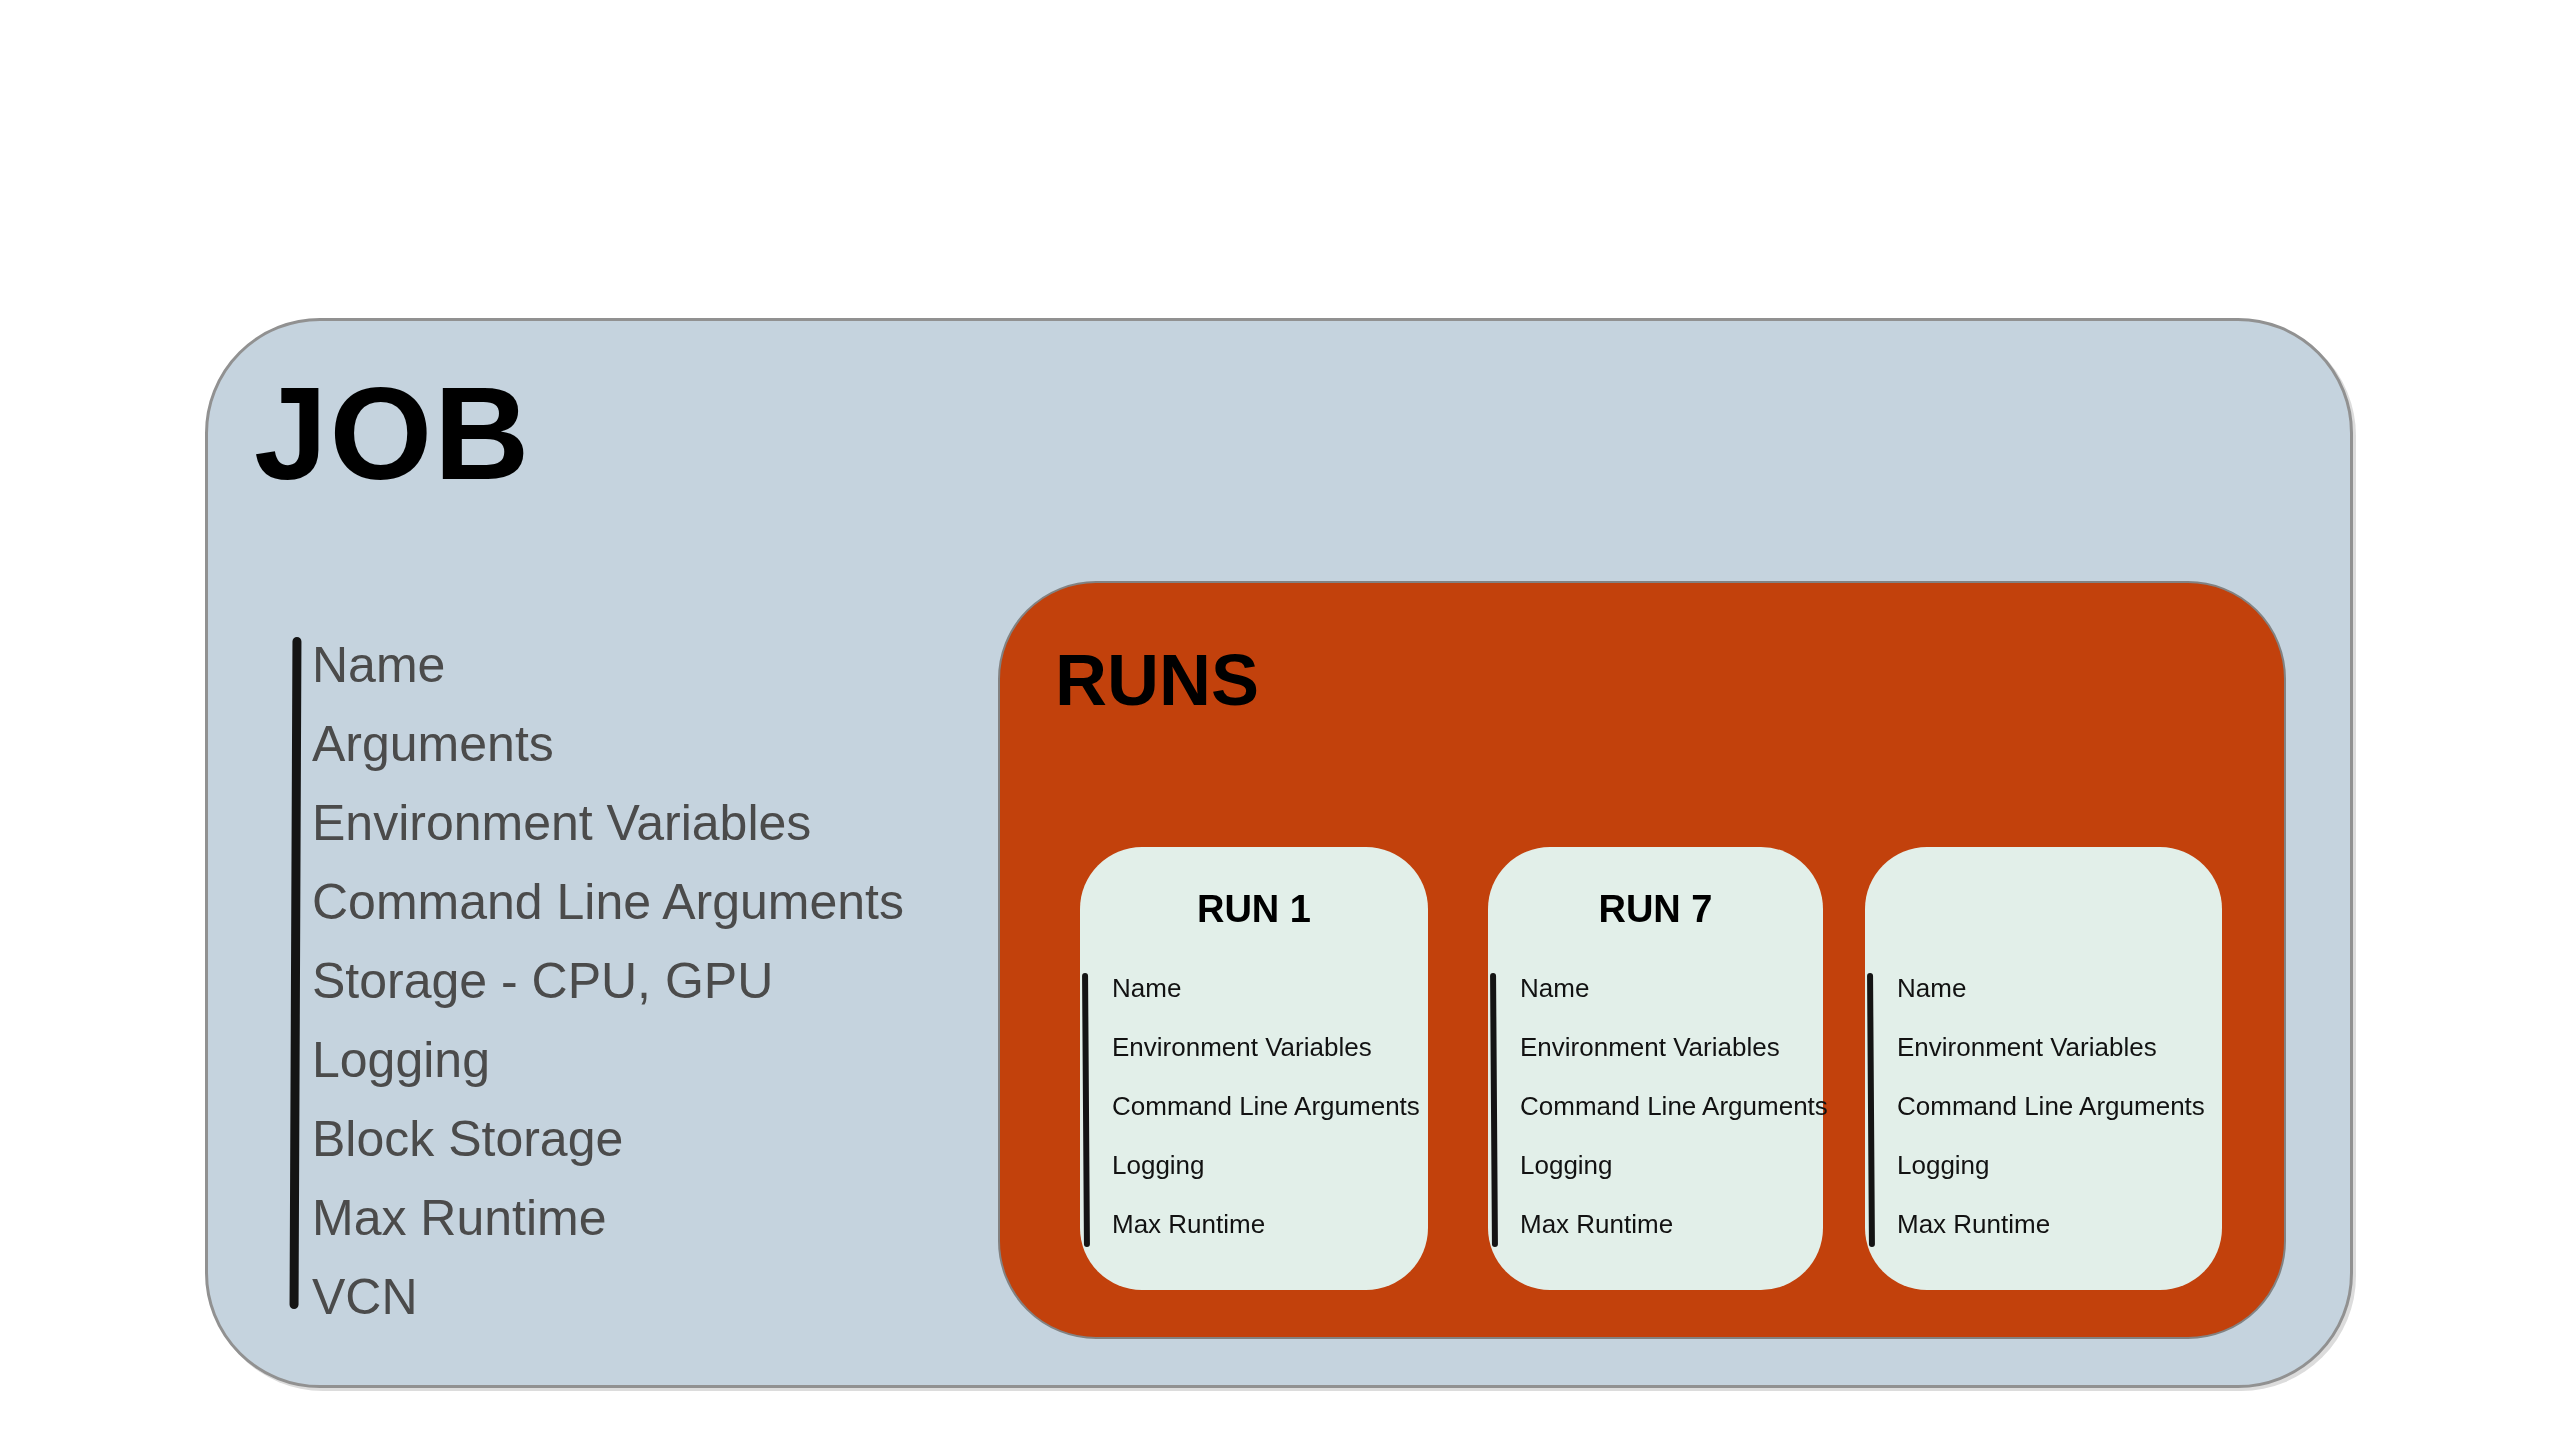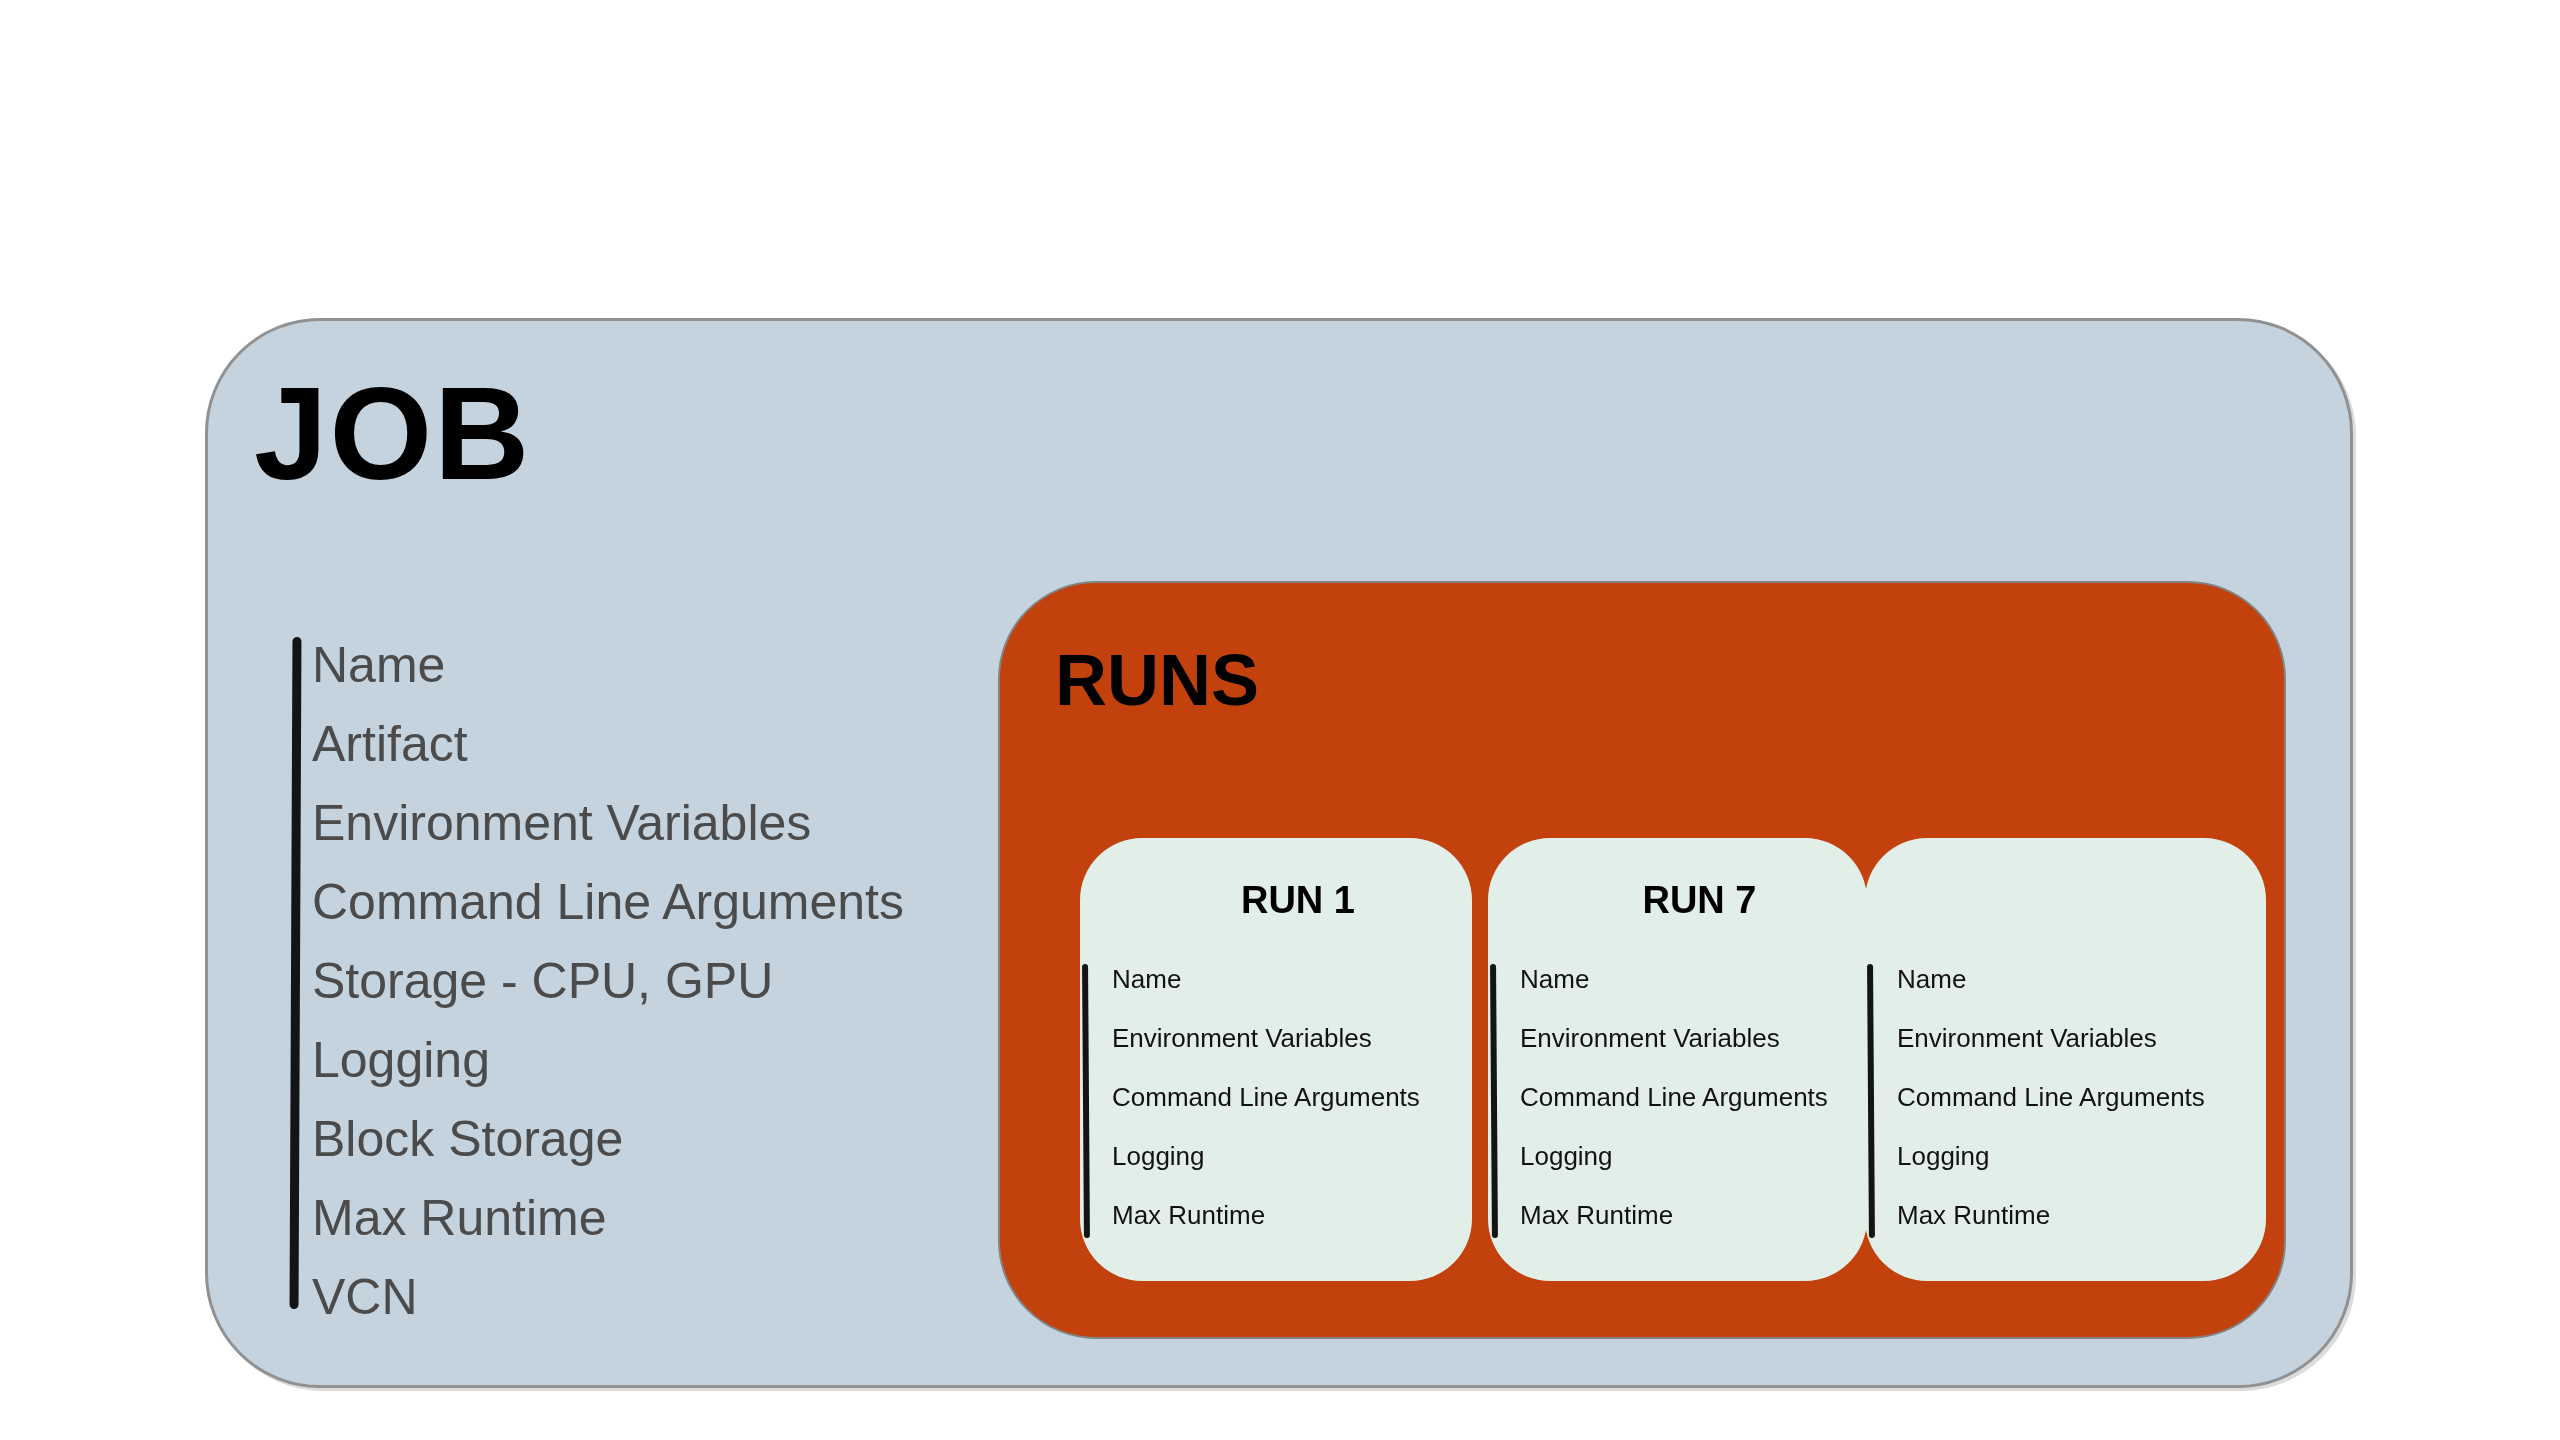--- a/index.html
+++ b/index.html
@@ -82,25 +82,24 @@
     top: 58px;
     font-size: 72px;
     font-weight: bold;
     color: #000000;
     line-height: 1.1;
   }
 
   
   .run-card {
     position: absolute;
-    top: 255px;
+    top: 264px;
     height: 443px;
     background: #e2efe9;
     border-radius: 62px;
-    padding-left: 44px;
   }
   .run-card.c1 { left: 80px;  width: 348px; }
   .run-card.c2 { left: 488px; width: 335px; }
   .run-card.c3 { left: 865px; width: 357px; }
 
   .run-title {
     margin: 42px 0 0 0;
     text-align: center;
     font-size: 38px;
     font-weight: bold;
@@ -138,21 +137,21 @@
 <div class="canvas">
 
   <div class="job-box">
 
     <div class="job-title">JOB</div>
 
     <div class="job-vline"></div>
 
     <ul class="job-list">
       <li>Name</li>
-      <li>Artifact</li>
+      <li>Arguments</li>
       <li>Environment Variables</li>
       <li>Command Line Arguments</li>
       <li>Storage - CPU, GPU</li>
       <li>Logging</li>
       <li>Block Storage</li>
       <li>Max Runtime</li>
       <li>VCN</li>
     </ul>
 
     <div class="runs-box">

